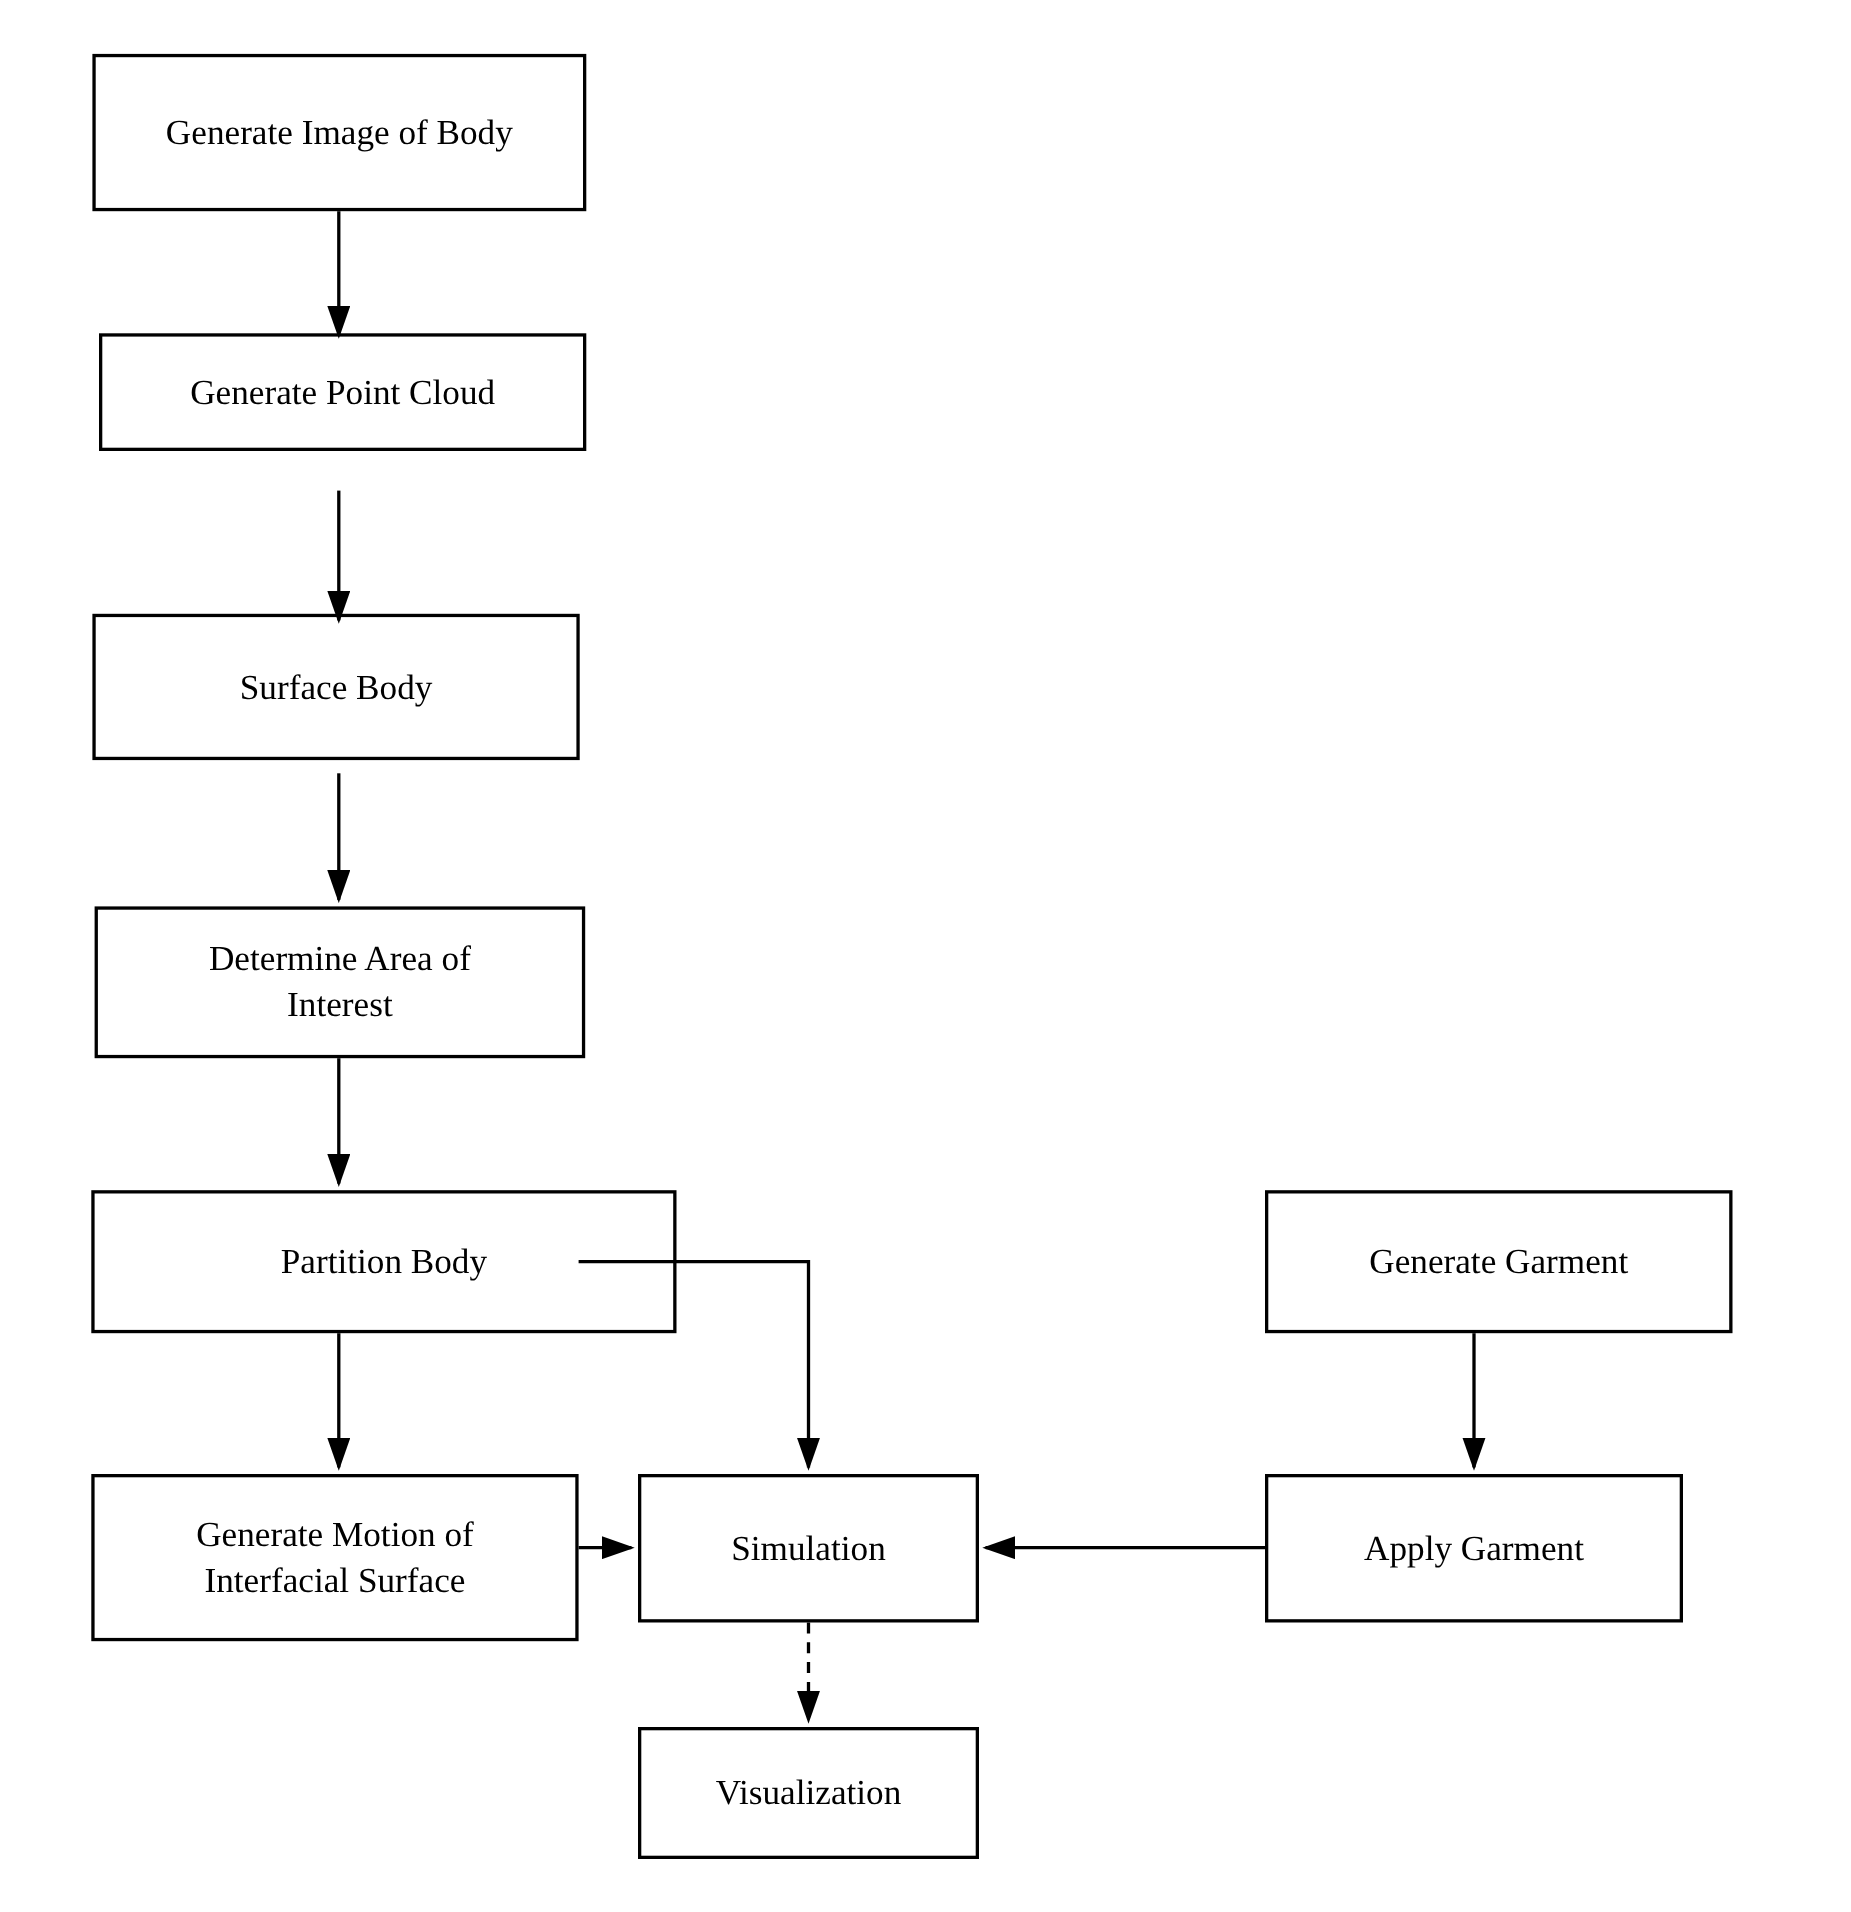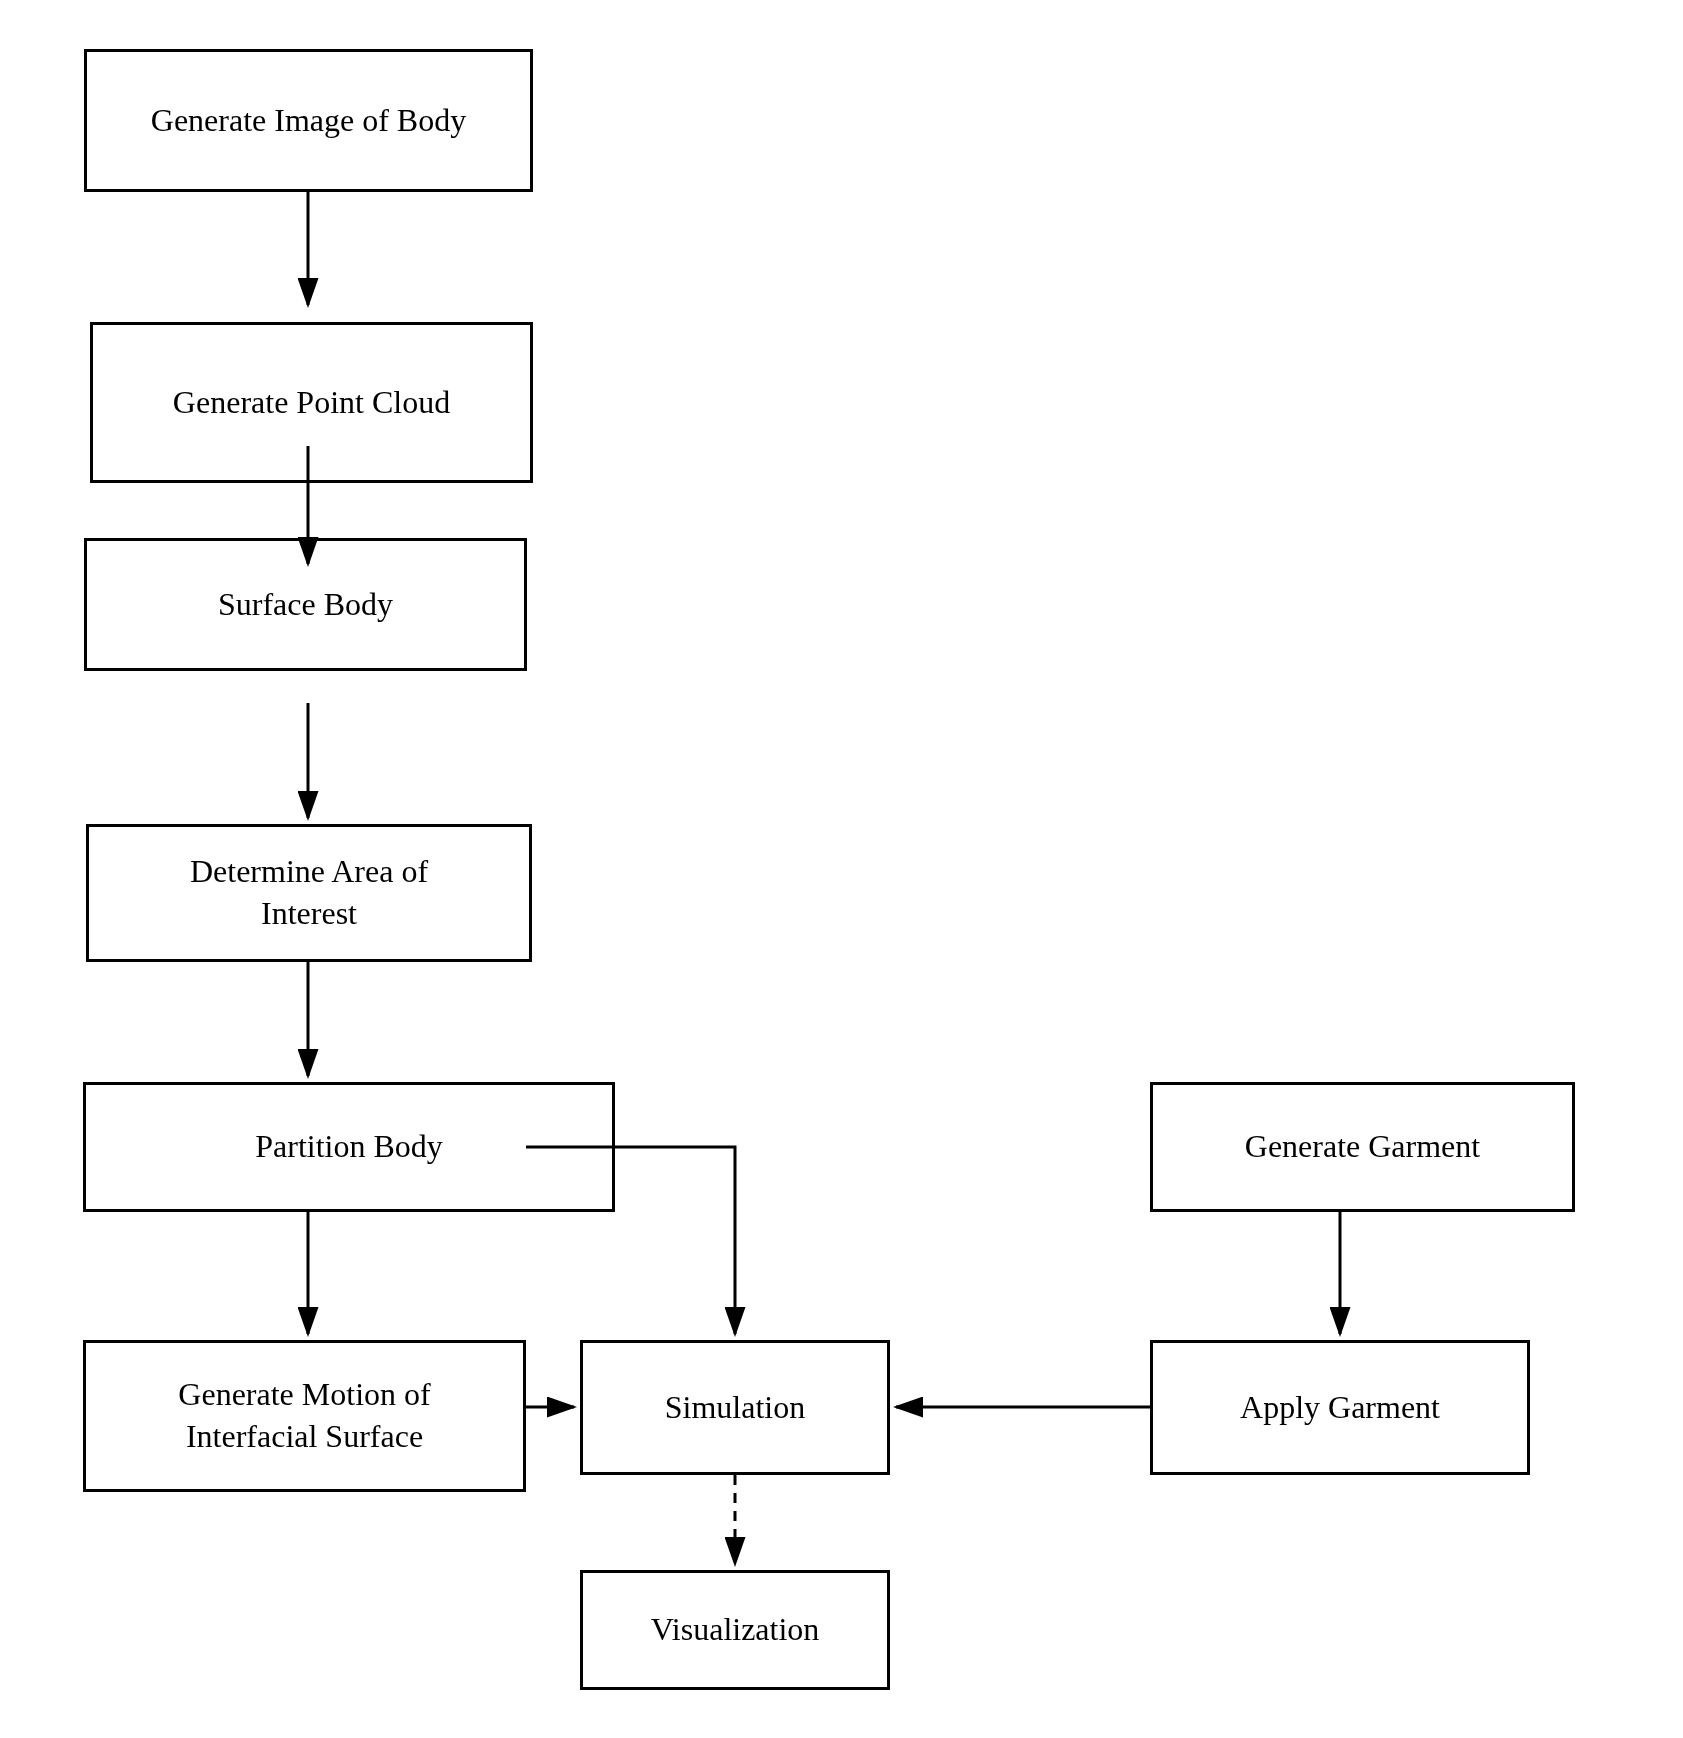--- a/index.html
+++ b/index.html
@@ -46,25 +46,25 @@
   </style>
 </head>
 <body>
 
 <div class="diagram-container">
 
   <div class="flow-box" style="left:84px; top:49px; width:449px; height:143px;">
     <span>Generate Image of Body</span>
   </div>
 
-  <div class="flow-box" style="left:90px; top:322px; width:443px; height:161px;">
+  <div class="flow-box" style="left:90px; top:303px; width:443px; height:107px;">
     <span>Generate Point Cloud</span>
   </div>
 
-  <div class="flow-box" style="left:84px; top:538px; width:443px; height:133px;">
+  <div class="flow-box" style="left:84px; top:558px; width:443px; height:133px;">
     <span>Surface Body</span>
   </div>
 
   <div class="flow-box" style="left:86px; top:824px; width:446px; height:138px;">
     <span>Determine Area of<br>Interest</span>
   </div>
 
   <div class="flow-box" style="left:83px; top:1082px; width:532px; height:130px;">
     <span>Partition Body</span>
   </div>

